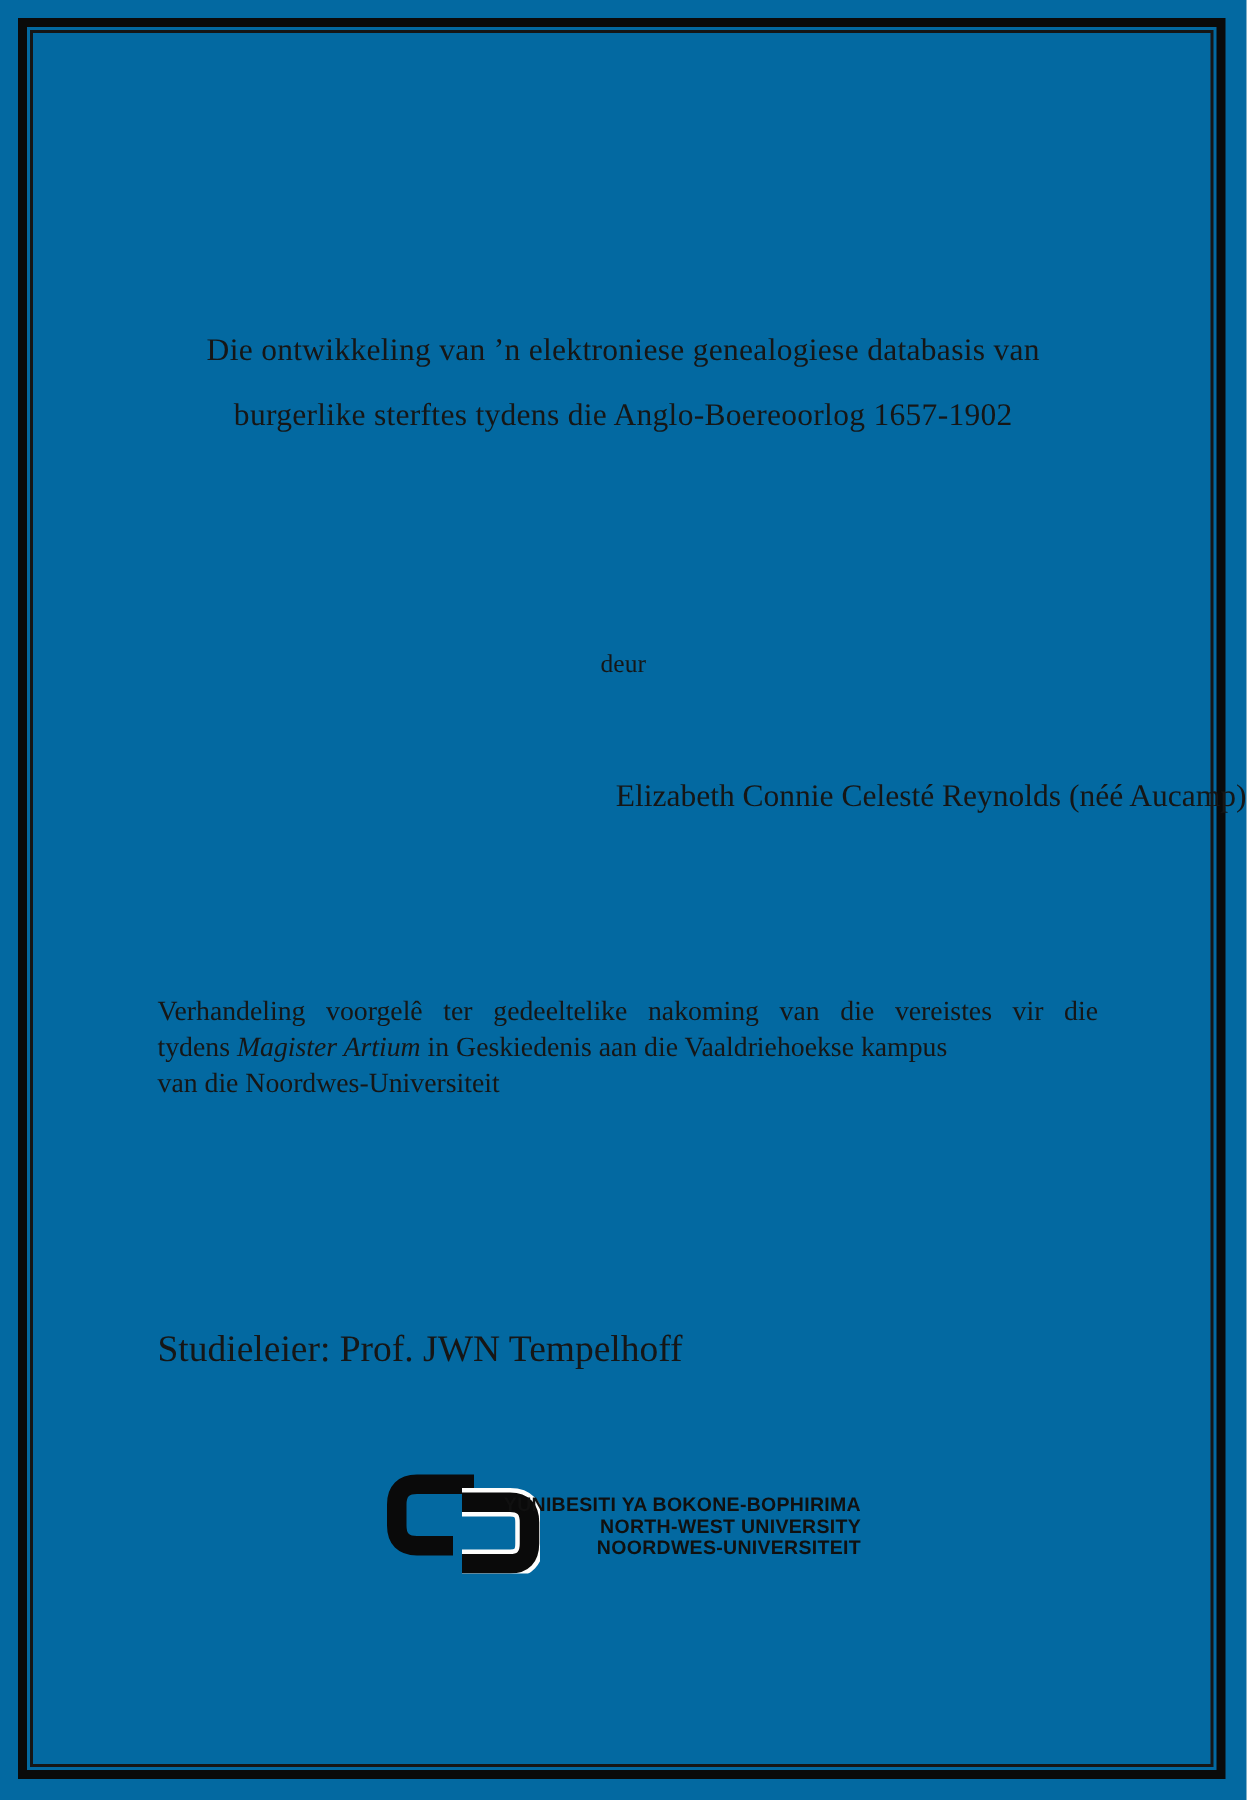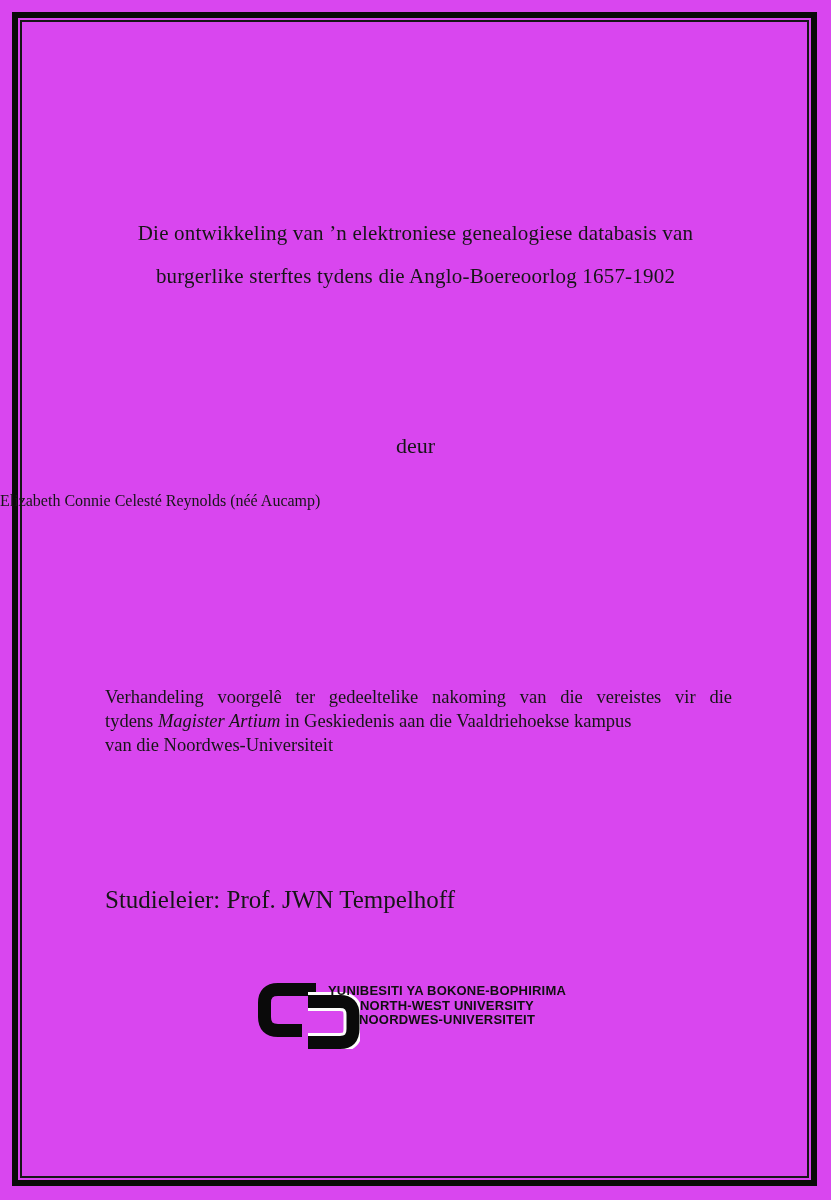--- a/index.html
+++ b/index.html
@@ -1,19 +1,19 @@
 <!DOCTYPE html>
 <html><head>
 <meta charset="utf-8">
 <style>
   html,body{margin:0;padding:0;background:#e8e8e8;}
   .page{
     position:relative;
     width:831px;height:1200px;
-    background:#d946ef;
+    background:#0369a1;
     font-family:"Liberation Serif","DejaVu Serif",serif;
     color:#161616;
     overflow:hidden;
     margin:0 auto;
   }
   .frame-outer{
     position:absolute;
     left:12px;top:12px;width:805px;height:1174px;
     border:6px solid #0a0a0a;
     box-sizing:border-box;
@@ -28,61 +28,60 @@
     left:60px;right:60px;top:212px;
     text-align:center;
     font-size:21px;
     line-height:43px;
     letter-spacing:0.2px;
   }
   .byline{
     position:absolute;
     left:0;right:0;top:433px;
     text-align:center;
-    font-size:22px;
+    font-size:17px;
   }
   .author{
     position:absolute;
-    left:0;right:0;top:492px;
-    text-align:left;
-    font-size:16px;
+    left:0;right:0;top:518px;
+    text-align:right;
+    font-size:21px;
   }
   .submission{
     position:absolute;
     left:105px;top:663px;width:627px;
     font-size:18.5px;
     line-height:24px;
   }
   .submission .justified{
     text-align:justify;
     text-align-last:justify;
-    margin-top:22px;
   }
   .submission .it{font-style:italic;}
   .supervisor-block{
     position:absolute;
     left:105px;top:887px;
     font-size:25px;
     line-height:25px;
   }
   .logo{
     position:absolute;
     left:256px;top:980px;
     width:330px;height:75px;
   }
   .logo-mark{
     position:absolute;
     left:0;top:1px;
     width:104px;height:68px;
   }
   .logo-text{
     position:absolute;
-    left:64px;top:4px;
+    left:64px;top:16px;
     width:254px;
-    text-align:center;
+    text-align:right;
     font-family:"Liberation Sans","DejaVu Sans",sans-serif;
     font-size:13px;
     font-weight:700;
     line-height:14.6px;
     letter-spacing:0.2px;
     color:#101010;
     white-space:nowrap;
   }
 </style>
 </head>

